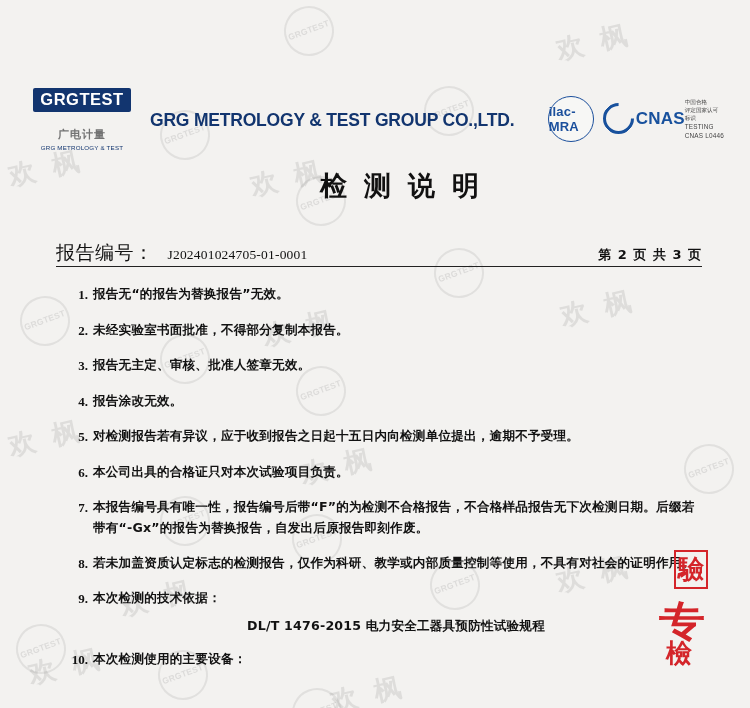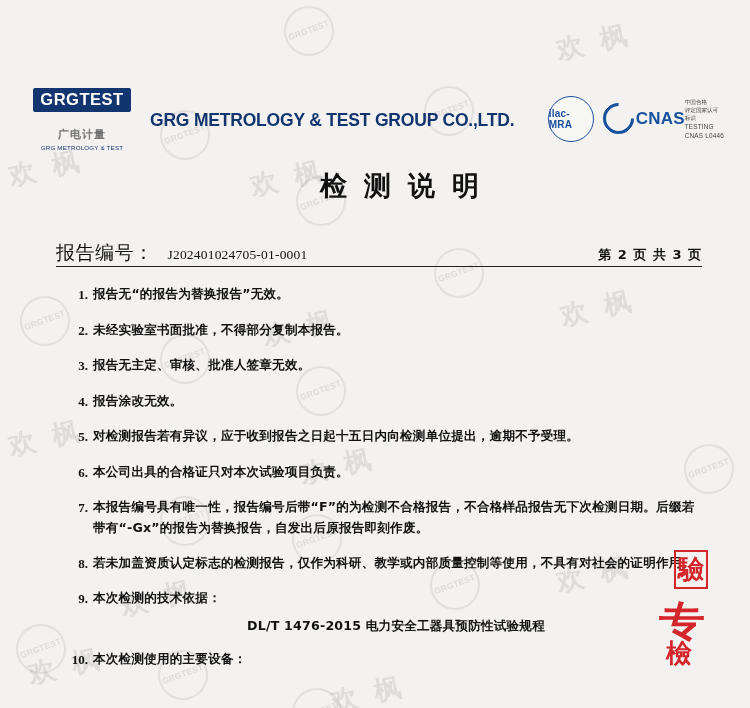--- a/index.html
+++ b/index.html
@@ -129,21 +129,21 @@
   .ilac {
     width: 44px;
     height: 44px;
     border-radius: 50%;
     border: 1.6px solid #1b4f9c;
     color: #1b4f9c;
     display: flex;
     align-items: center;
     justify-content: center;
     font-family: "Liberation Sans", sans-serif;
-    font-size: 10px;
+    font-size: 13px;
     font-weight: 700;
     letter-spacing: .2px;
     position: relative;
     background: #f7f7f5;
     margin-left: 20px;
   }
   .cnas-wrap {
     display: flex;
     align-items: center;
   }

